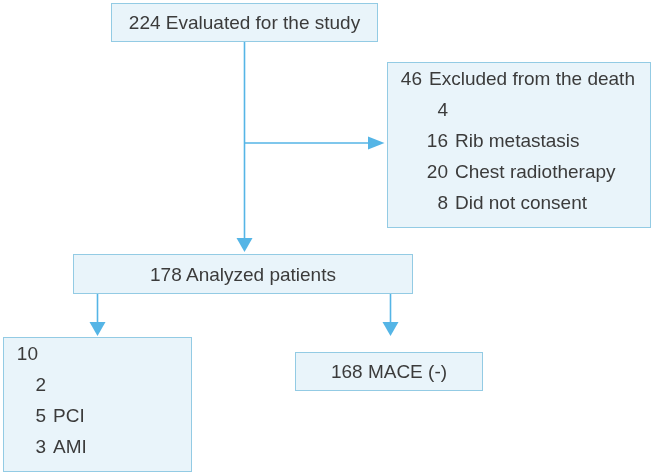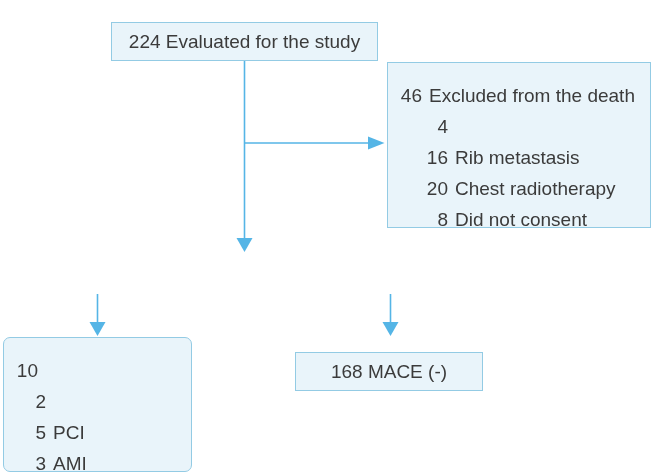--- a/index.html
+++ b/index.html
@@ -26,37 +26,37 @@
     background:var(--box-fill);
     border:1.5px solid var(--box-border);
     box-sizing:border-box;
     font-size:19px;
     line-height:31px;
   }
   .box.center{
     display:flex;align-items:center;justify-content:center;
     text-align:center;
   }
-  .box.list{padding:17px 10px;}
+  .box.list{padding:0 10px;}
   .row{display:flex;white-space:nowrap;}
   .row .num{
     display:inline-block;
     min-width:24px;
     text-align:right;
     margin-right:7px;
     flex:none;
   }
   .row.sub-wide{padding-left:26px;}  
   .row.sub-narrow{padding-left:8px;} 
 
   
-  #box-evaluated{left:111px;top:3px;width:267px;height:39px;margin-top:19px;}
+  #box-evaluated{left:111px;top:3px;width:267px;height:39px;}
   #box-excluded{left:387px;top:62px;width:264px;height:166px;}
   #box-analyzed{left:73px;top:254px;width:340px;height:40px;}
-  #box-mace-positive{left:3px;top:337px;width:189px;height:135px;border-radius:7px;}
+  #box-mace-positive{left:3px;top:337px;width:189px;height:135px;}
   #box-mace-negative{left:295px;top:352px;width:188px;height:39px;}
 </style>
 </head>
 <body>
 
 <div class="canvas">
 
   <svg class="arrows" viewBox="0 0 659 473">
 
     <line x1="244.5" y1="42" x2="244.5" y2="239"></line>
@@ -91,20 +91,23 @@
     <div class="row sub-wide">
       <span class="num">20</span>
       <span>Chest radiotherapy</span>
     </div>
     <div class="row sub-wide">
       <span class="num">8</span>
       <span>Did not consent</span>
     </div>
   </div>
 
+  <div class="box center" id="box-analyzed">
+    <span>178 Analyzed patients</span>
+  </div>
 
   <div class="box list" id="box-mace-positive">
     <div class="row">
       <span class="num">10</span>
     </div>
     <div class="row sub-narrow">
       <span class="num">2</span>
     </div>
     <div class="row sub-narrow">
       <span class="num">5</span>

